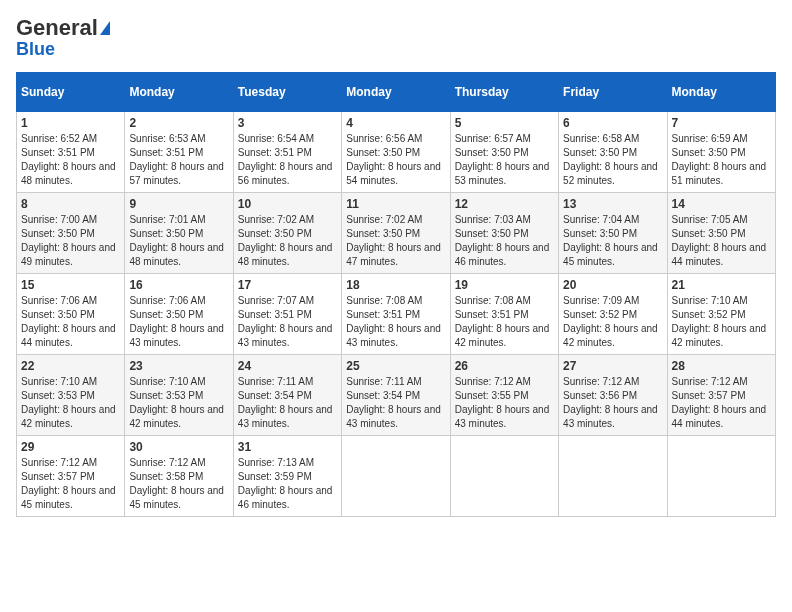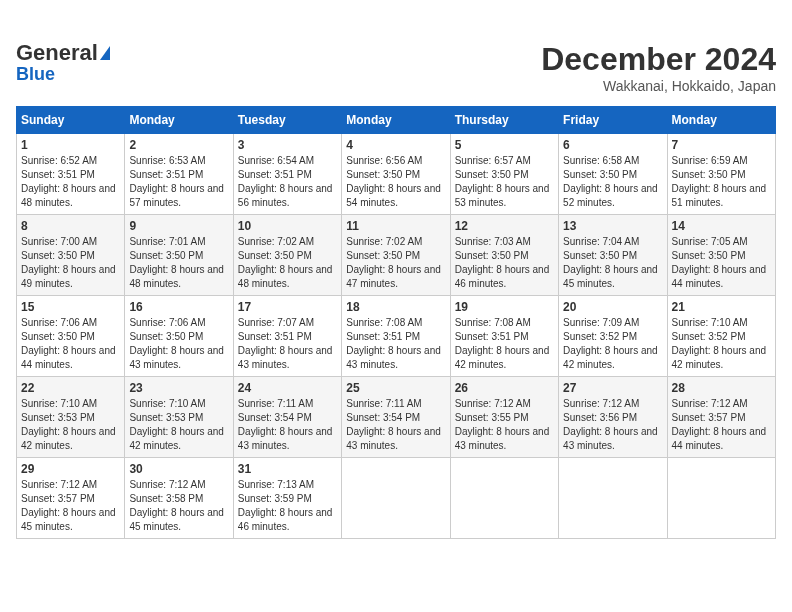--- a/index.html
+++ b/index.html
@@ -8,21 +8,20 @@
       background: #fff;
       width: 792px;
       min-height: 612px;
       padding: 16px;
     }
     .header {
       display: flex;
       justify-content: space-between;
       align-items: flex-start;
       margin-bottom: 12px;
-      margin-top: 25px;
     }
     .logo {
       display: flex;
       flex-direction: column;
       align-items: flex-start;
     }
     .logo-text {
       font-size: 22px;
       font-weight: bold;
       color: #333;
@@ -50,21 +49,21 @@
       color: #555;
     }
     .calendar {
       width: 100%;
       border-collapse: collapse;
       font-size: 10.5px;
     }
     .calendar th {
       background: #1565c0;
       color: #fff;
-      padding: 6px 4px;
+      padding: 12px 4px;
       text-align: left;
       font-size: 12px;
       font-weight: bold;
       border: 1px solid #1565c0;
     }
     .calendar td {
       border: 1px solid #ccc;
       vertical-align: top;
       padding: 4px 4px;
       width: calc(100% / 7);
@@ -91,24 +90,20 @@
 </head>
 <body>
 
 <div class="header">
   <div class="logo">
     <div class="logo-line">
       <span class="logo-text">General</span>
       <span class="logo-arrow"></span>
     </div>
     <span class="logo-text" style="color:#1565c0;font-size:18px;font-weight:bold;">Blue</span>
-  </div>
-  <div class="title-block">
-    <div class="month-title">December 2024</div>
-    <div class="location">Wakkanai, Hokkaido, Japan</div>
   </div>
 </div>
 
 <table class="calendar">
   <thead>
     <tr>
       <th>Sunday</th>
       <th>Monday</th>
       <th>Tuesday</th>
       <th>Monday</th>

